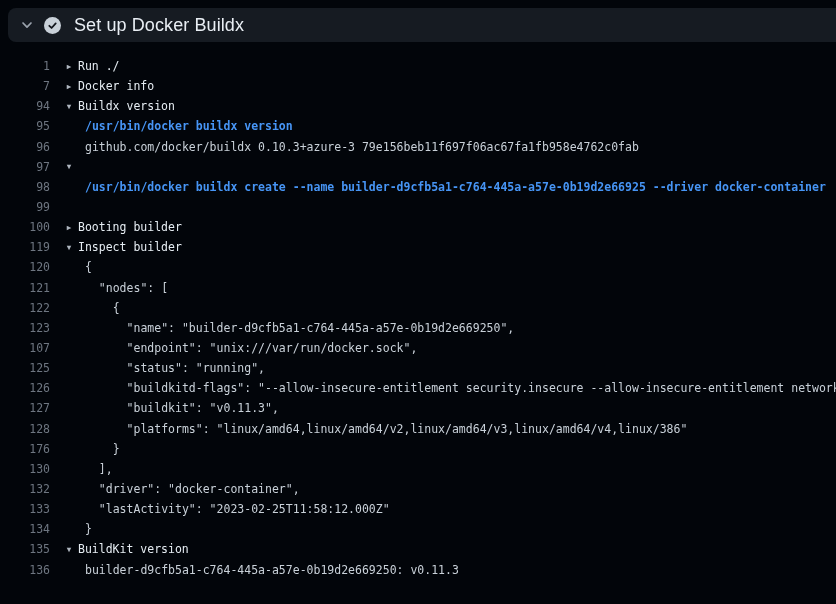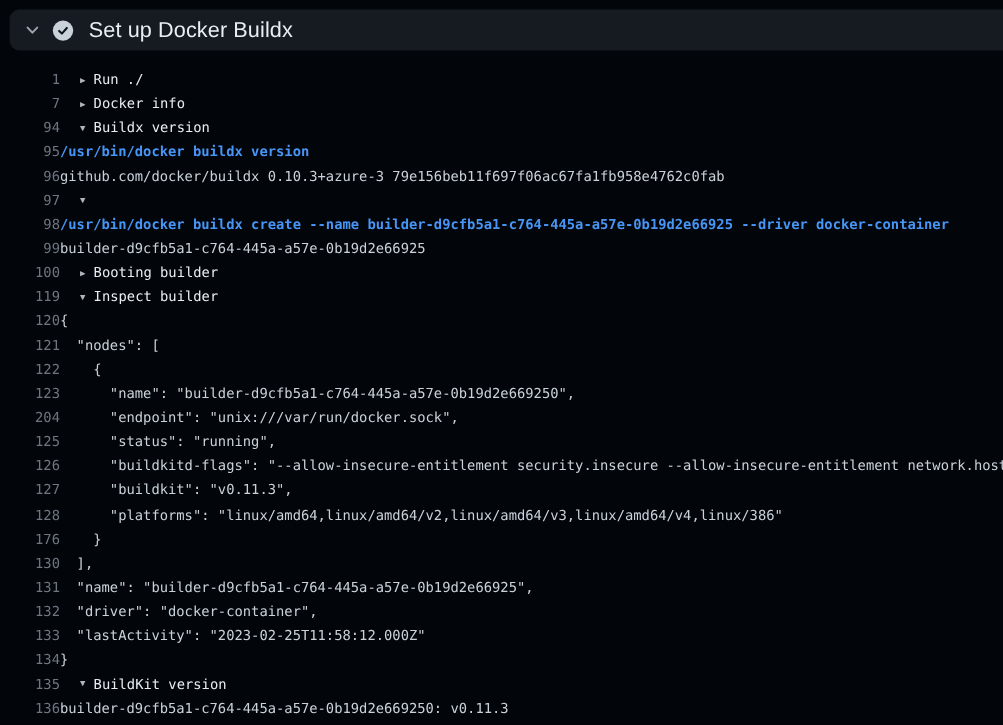--- a/index.html
+++ b/index.html
@@ -60,21 +60,21 @@
     width:50px;flex:none;text-align:right;
     color:var(--num-fg);
     cursor:pointer;
   }
   .arrow{
     margin-left:12px;width:14px;flex:none;
     display:flex;justify-content:center;align-items:center;
     font-size:7.5px;color:var(--arrow-fg);
   }
   .gtext{margin-left:2px;color:var(--group-fg);}
-  .text{}
+  .text{margin-left:35px;}
   .text.output{color:var(--output-fg);}
   .text.command{color:var(--command-fg);font-weight:700;}
   .group{cursor:pointer;}
 </style>
 </head>
 <body>
 
 <div class="step-header">
   <span class="chevron">
     <svg width="12" height="12" viewBox="0 0 12 12" aria-hidden="true">
@@ -90,33 +90,32 @@
 </div>
 
 <div class="log">
     <div class="line group"><span class="num">1</span><span class="arrow">▶</span><span class="gtext">Run ./</span></div>
     <div class="line group"><span class="num">7</span><span class="arrow">▶</span><span class="gtext">Docker info</span></div>
     <div class="line group"><span class="num">94</span><span class="arrow">▼</span><span class="gtext">Buildx version</span></div>
     <div class="line"><span class="num">95</span><span class="text command">/usr/bin/docker buildx version</span></div>
     <div class="line"><span class="num">96</span><span class="text output">github.com/docker/buildx 0.10.3+azure-3 79e156beb11f697f06ac67fa1fb958e4762c0fab</span></div>
     <div class="line group"><span class="num">97</span><span class="arrow">▼</span></div>
     <div class="line"><span class="num">98</span><span class="text command">/usr/bin/docker buildx create --name builder-d9cfb5a1-c764-445a-a57e-0b19d2e66925 --driver docker-container</span></div>
-    <div class="line"><span class="num">99</span><span class="text output">builder-d9cfb5a1-c764-445a-a57e-0b19d2e66925</span></div>
+    <div class="line"><span class="num">99</span></div>
     <div class="line group"><span class="num">100</span><span class="arrow">▶</span><span class="gtext">Booting builder</span></div>
     <div class="line group"><span class="num">119</span><span class="arrow">▼</span><span class="gtext">Inspect builder</span></div>
     <div class="line"><span class="num">120</span><span class="text output">{</span></div>
     <div class="line"><span class="num">121</span><span class="text output">  "nodes": [</span></div>
     <div class="line"><span class="num">122</span><span class="text output">    {</span></div>
     <div class="line"><span class="num">123</span><span class="text output">      "name": "builder-d9cfb5a1-c764-445a-a57e-0b19d2e669250",</span></div>
-    <div class="line"><span class="num">204</span><span class="text output">      "endpoint": "unix:///var/run/docker.sock",</span></div>
+    <div class="line"><span class="num">107</span><span class="text output">      "endpoint": "unix:///var/run/docker.sock",</span></div>
     <div class="line"><span class="num">125</span><span class="text output">      "status": "running",</span></div>
     <div class="line"><span class="num">126</span><span class="text output">      "buildkitd-flags": "--allow-insecure-entitlement security.insecure --allow-insecure-entitlement network.host",</span></div>
     <div class="line"><span class="num">127</span><span class="text output">      "buildkit": "v0.11.3",</span></div>
     <div class="line"><span class="num">128</span><span class="text output">      "platforms": "linux/amd64,linux/amd64/v2,linux/amd64/v3,linux/amd64/v4,linux/386"</span></div>
     <div class="line"><span class="num">176</span><span class="text output">    }</span></div>
     <div class="line"><span class="num">130</span><span class="text output">  ],</span></div>
-    <div class="line"><span class="num">131</span><span class="text output">  "name": "builder-d9cfb5a1-c764-445a-a57e-0b19d2e66925",</span></div>
     <div class="line"><span class="num">132</span><span class="text output">  "driver": "docker-container",</span></div>
     <div class="line"><span class="num">133</span><span class="text output">  "lastActivity": "2023-02-25T11:58:12.000Z"</span></div>
     <div class="line"><span class="num">134</span><span class="text output">}</span></div>
     <div class="line group"><span class="num">135</span><span class="arrow">▼</span><span class="gtext">BuildKit version</span></div>
     <div class="line"><span class="num">136</span><span class="text output">builder-d9cfb5a1-c764-445a-a57e-0b19d2e669250: v0.11.3</span></div>
   </div>
 
 </body></html>

